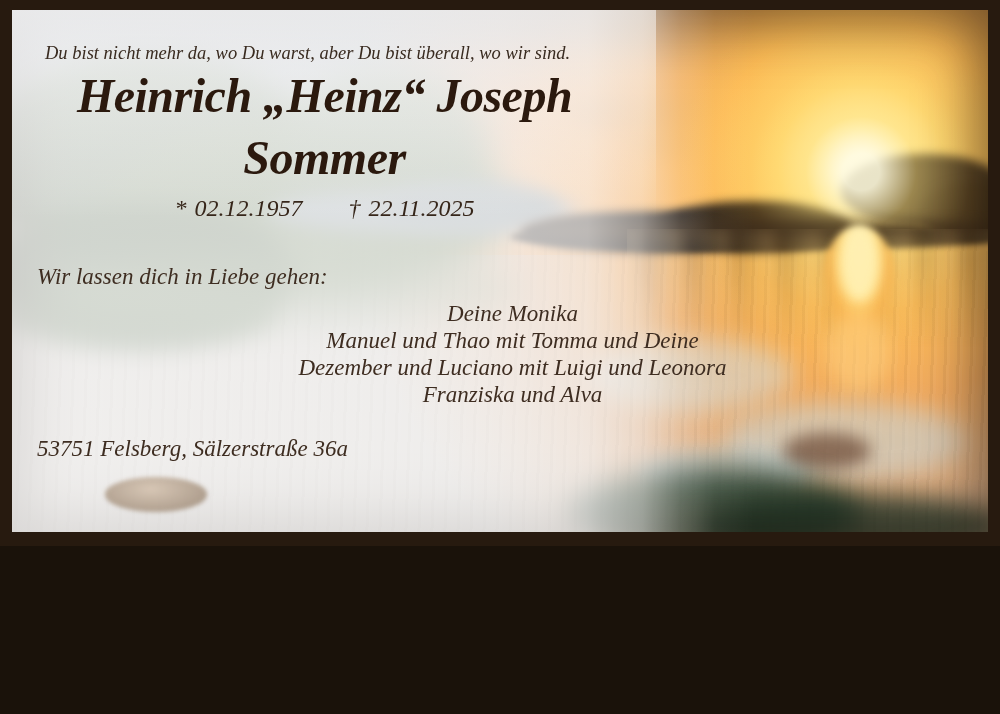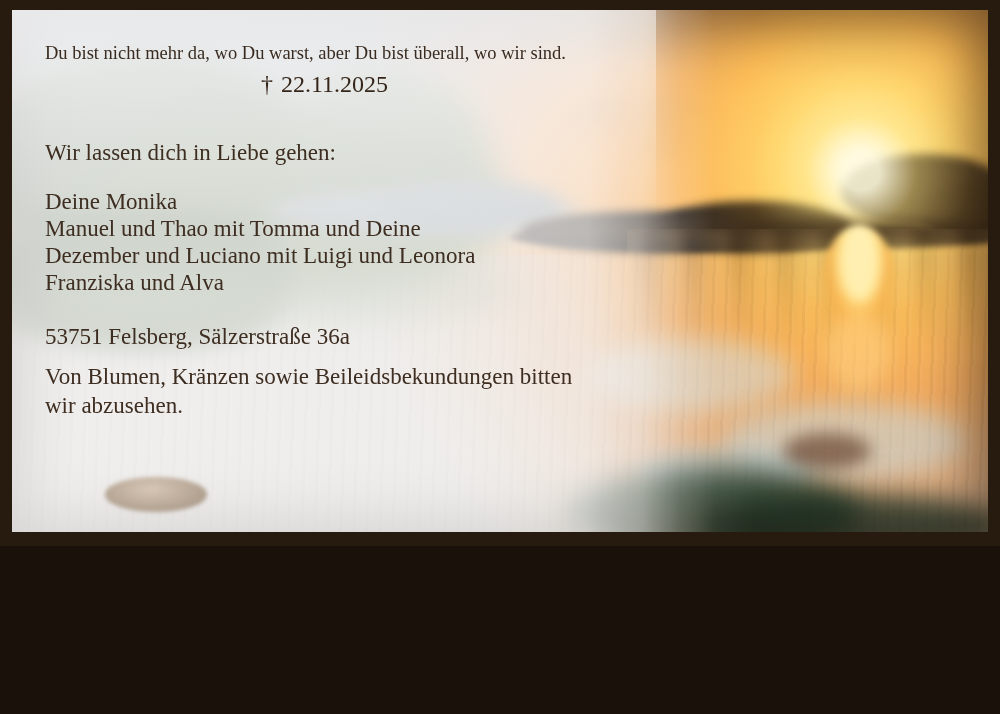--- a/index.html
+++ b/index.html
@@ -1,19 +1,19 @@
 <!DOCTYPE html>
 <html><head>
 <meta charset="utf-8">
 <style>
   html,body{margin:0;padding:0;background:#1a120a;}
   body{width:1000px;height:714px;overflow:hidden;font-family:"Liberation Serif",serif;}
   .card{position:relative;width:1000px;height:546px;box-sizing:border-box;
         border-style:solid;border-color:#271a0f;border-width:10px 12px 14px 12px;
-        background:#eab308;}
+        background:#eab308;font-style:italic;}
   .photo{position:absolute;inset:0;overflow:hidden;}
   .layer{position:absolute;}
   .blob{position:absolute;border-radius:50%;}
 
   
   .sky{inset:0;background:linear-gradient(180deg,#76838f 0%,#8b939b 9%,#a9aeb2 20%,
        #c6c1ba 32%,#d6cfc6 42%,#d8d0c6 46%,#cfc9c0 46%);}
   .orange-sky{left:38%;top:0;width:62%;height:47%;
        background:linear-gradient(180deg,#55687a 0%,#75767a 10%,#ad8666 22%,#d89a63 34%,
        #e8a96c 48%,#f1bd82 68%,#eec491 88%,#e5b57e 100%);
@@ -87,23 +87,23 @@
   .content{position:absolute;left:0;top:0;width:100%;height:100%;color:#3e2d21;}
   .content p,.content h1{margin:0;}
   .epigraph{padding:31px 0 0 33px;font-size:18.5px;line-height:24px;color:#392b20;}
   .name{margin-top:14px;width:625px;text-align:center;font-size:48px;line-height:62px;
         font-weight:700;color:#2b190e;letter-spacing:-.5px;}
   .name span{display:block;}
   .dates{margin-top:4px;width:625px;display:flex;justify-content:center;gap:46px;
         font-size:24px;line-height:30px;color:#352siq618;}
   .dates{color:#36261a;}
   .dates .sym{margin-right:8px;}
-  .body{padding-left:33px;font-size:23px;line-height:27px;}
+  .body{padding-left:25px;font-size:23px;line-height:27px;}
   .intro{margin-top:40px !important;line-height:28px;}
-  .mourners{margin-top:21px;}
+  .mourners{margin-top:9px;text-align:center;}
   .address{margin-top:27px !important;line-height:28px;}
   .para{white-space:pre-line;line-height:29px;}
   .p1{margin-top:9px !important;}
   .p2{margin-top:11px !important;}
   .p3{margin-top:7px !important;}
 </style>
 </head>
 <body>
 
 <div class="card">
@@ -145,27 +145,30 @@
     <div class="blob dark1"></div>
     <div class="blob dark2"></div>
     <div class="layer vignette"></div>
     <div class="layer wash"></div>
     <div class="layer wash-top"></div>
     <div class="layer rock"></div>
   </div>
 
   <div class="content">
     <p class="epigraph">Du bist nicht mehr da, wo Du warst, aber Du bist überall, wo wir sind.</p>
+    <h1 class="name">
+      <span>Heinrich „Heinz“ Joseph</span>
+      <span>Sommer</span>
+    </h1>
     <div class="dates">
+      <span><span class="sym">*</span><span>02.12.1957</span></span>
       <span><span class="sym">†</span><span>22.11.2025</span></span>
     </div>
     <p class="body intro">Wir lassen dich in Liebe gehen:</p>
     <div class="mourners">
       <p class="body">Deine Monika</p>
       <p class="body">Manuel und Thao mit Tomma und Deine</p>
       <p class="body">Dezember und Luciano mit Luigi und Leonora</p>
       <p class="body">Franziska und Alva</p>
     </div>
     <p class="body address">53751 Felsberg, Sälzerstraße 36a</p>
-    <p class="body para p2">Von Blumen, Kränzen sowie Beileidsbekundungen bitten
-wir abzusehen.</p>
   </div>
 </div>
 
 </body></html>

